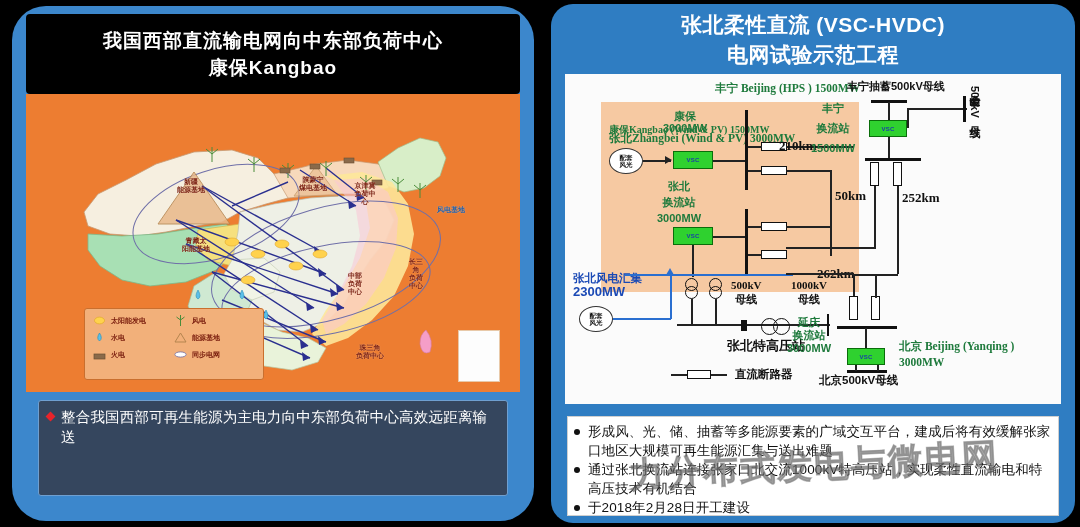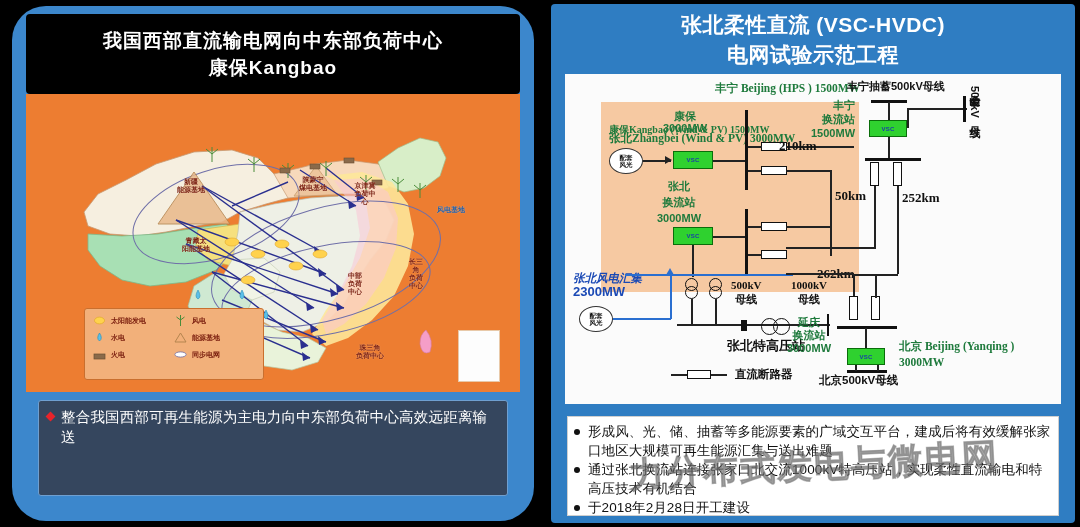--- a/index.html
+++ b/index.html
@@ -59,21 +59,21 @@
     margin-top:6px; flex:0 0 7px;
   }
   .bl-text{
     color:#ffffff; font-size:14.5px; line-height:20px; font-weight:500;
     letter-spacing:.2px;
   }
 
   
   .panel-right{
     position:absolute; left:551px; top:4px; width:524px; height:519px;
-    background:#2f7dc2; border-radius:4px;
+    background:#2f7dc2; border-radius:22px;
   }
   .right-title{
     position:absolute; left:0; top:6px; width:524px;
     text-align:center; color:#ffffff; font-weight:bold;
     font-size:21px; line-height:30px; letter-spacing:.5px;
   }
 
   .diagram-box{
     position:absolute; left:14px; top:70px; width:496px; height:330px;
     background:#fbfbfb; overflow:hidden;
@@ -362,21 +362,21 @@
     <div class="brk" style="left:196px; top:148px; width:26px; height:9px;"></div>
     <div class="wire" style="left:183px; top:152px; width:14px; height:1.5px;"></div>
     <div class="wire" style="left:221px; top:152px; width:45px; height:1.5px;"></div>
     <div class="brk" style="left:196px; top:176px; width:26px; height:9px;"></div>
     <div class="wire" style="left:183px; top:180px; width:14px; height:1.5px;"></div>
     <div class="wire" style="left:221px; top:180px; width:0px; height:1.5px;"></div>
     <div class="dg-label blk serif" style="left:252px; top:194px; font-size:13px;">262km</div>
 
     <div class="wire" style="left:127px; top:171px; width:1.5px; height:32px;"></div>
 
-    <div class="dg-label blue" style="left:8px; top:198px; font-size:11.5px;font-style:italic;">
+    <div class="dg-label blue" style="left:8px; top:198px; font-size:11.5px;">
       <span>张北风电汇集</span>
     </div>
     <div class="dg-label blue" style="left:8px; top:212px; font-size:13px;text-align:center;">2300MW</div>
     <div class="ell" style="left:14px; top:232px; width:34px; height:26px;">
       <span>配套</span>
       <span>风光</span>
     </div>
     <div class="wire" style="left:48px; top:244px; width:58px; height:1.5px; background:#2a6fd0;"></div>
     <div class="wire" style="left:105px; top:200px; width:1.5px; height:45px; background:#2a6fd0;"></div>
     <div class="dg" style="left:101px; top:194px; width:0; height:0; border-bottom:7px solid #2a6fd0; border-left:4px solid transparent; border-right:4px solid transparent;"></div>
@@ -399,21 +399,21 @@
     <div class="wire" style="left:225px; top:250px; width:40px; height:1.5px;"></div>
     <div class="bus" style="left:262px; top:240px; width:2px; height:22px;"></div>
     <div class="dg-label blk" style="left:162px; top:266px; font-size:13px;">张北特高压站</div>
 
     <div class="wire" style="left:106px; top:300px; width:16px; height:1.5px;"></div>
     <div class="brk" style="left:122px; top:296px; width:24px; height:9px;"></div>
     <div class="wire" style="left:146px; top:300px; width:16px; height:1.5px;"></div>
     <div class="dg-label blk" style="left:170px; top:294px; font-size:11.5px;">直流断路器</div>
 
     <div class="dg-label blk" style="left:282px; top:6px; font-size:11px;">丰宁抽蓄500kV母线</div>
-    <div class="dg-label green" style="left:246px; top:24px; font-size:11px; text-align:right; line-height:14px;">
+    <div class="dg-label green" style="left:246px; top:24px; font-size:11px; text-align:center; line-height:20px;">
       丰宁<br>换流站<br><span>1500MW</span>
     </div>
     <div class="bus" style="left:306px; top:26px; width:36px; height:2.5px;"></div>
     <div class="wire" style="left:323px; top:28px; width:1.5px; height:26px;"></div>
     <div class="vsc-box" style="left:304px; top:46px; width:38px; height:17px;">
       <span>VSC</span>
     </div>
     <div class="wire" style="left:342px; top:34px; width:60px; height:1.5px;"></div>
     <div class="wire" style="left:342px; top:34px; width:1.5px; height:20px;"></div>
     <div class="bus" style="left:398px; top:22px; width:2.5px; height:26px;"></div>

